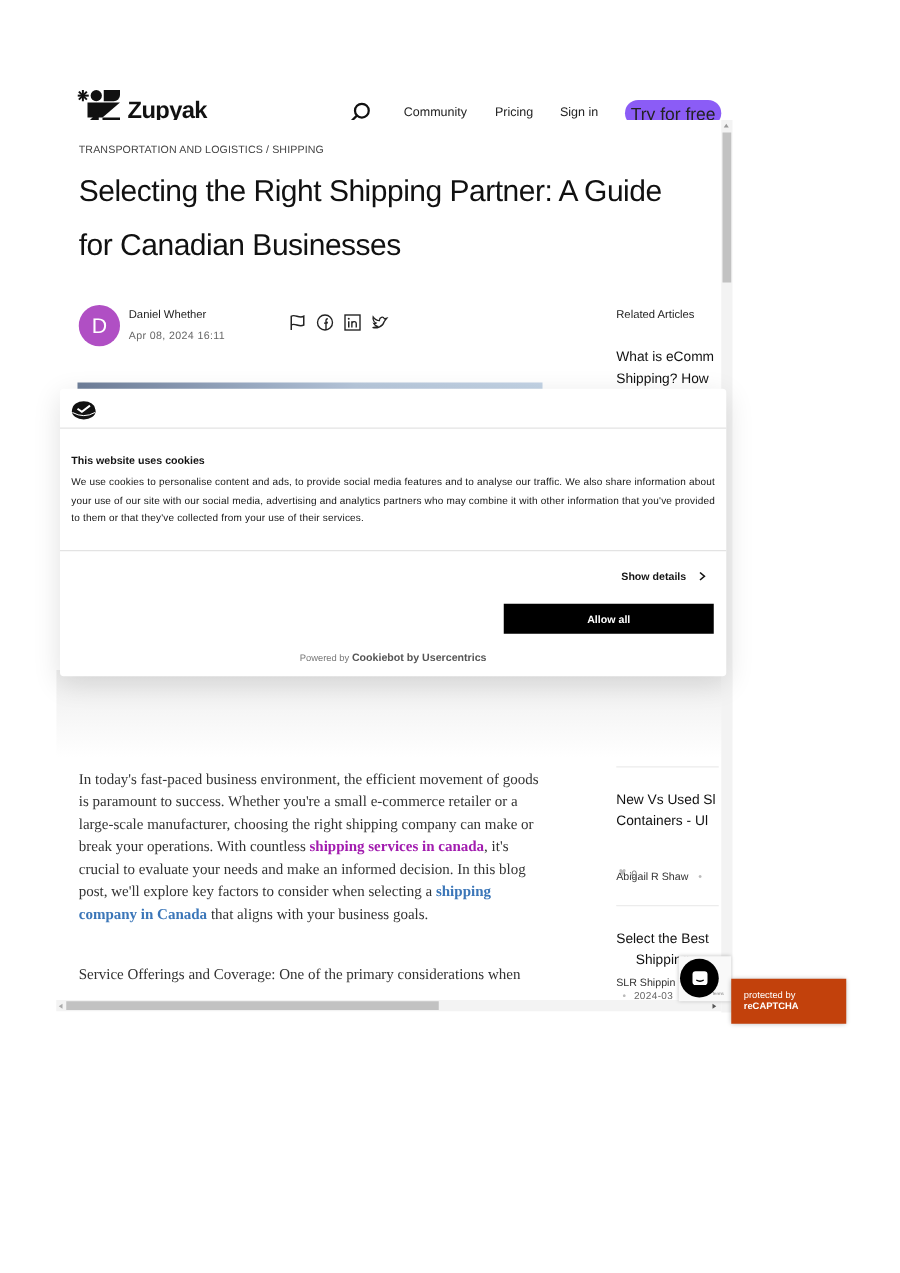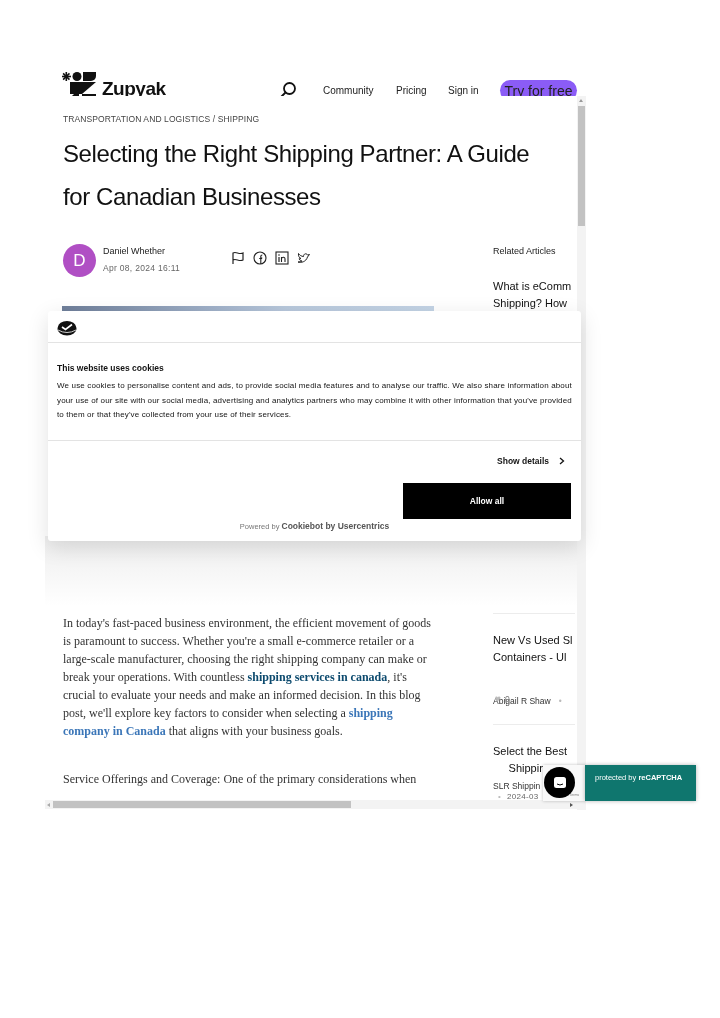--- a/index.html
+++ b/index.html
@@ -33,21 +33,21 @@
     .rel-author { position: absolute; left: 448px; font-size: 8.5px; color: #333; white-space: nowrap; }
     .rel-date { position: absolute; left: 453px; font-size: 8px; color: #666; white-space: nowrap; letter-spacing: 0.3px; }
     .rel-date .dot { color: #bbb; margin-right: 6px; }
     .rel-likes { position: absolute; left: 450px; font-size: 8.5px; color: #777; display: flex; align-items: center; gap: 4px; cursor: pointer; }
     .rel-likes .heart { color: #bbb; font-size: 10px; }
     .rel-divider { position: absolute; left: 448px; width: 90px; height: 1px; background: #ececec; }
     .rel-fade { position: absolute; left: 530px; top: 0; width: 11px; height: 714px; background: #fff; }
 
     .body-text { position: absolute; left: 18px; top: 518px; width: 372px; font-family: "Liberation Serif", serif; font-size: 12px; line-height: 18px; color: #333; }
     .body-text p { margin-bottom: 30px; }
-    .body-text b { color: #0c4a6e; }
+    .body-text b { color: #a21caf; }
     .body-text a { color: #3b76b8; font-weight: bold; text-decoration: none; cursor: pointer; }
 
     
     .cookie-shadow { position: absolute; left: 0; top: 440px; width: 541px; height: 70px; background: linear-gradient(180deg, #eeeeee 0%, #f6f6f6 50%, #ffffff 100%); }
 
     
     .vscroll { position: absolute; left: 577px; top: 96px; width: 9px; height: 714px; background: #f3f3f3; }
     .vscroll-up { position: absolute; left: 2px; top: 3px; width: 0; height: 0; border-left: 2.5px solid transparent; border-right: 2.5px solid transparent; border-bottom: 3px solid #999; }
     .vscroll-thumb { position: absolute; left: 1px; top: 10px; width: 7px; height: 120px; background: #c2c2c2; cursor: pointer; }
     .hscroll { position: absolute; left: 45px; top: 800px; width: 532px; height: 9px; background: #f3f3f3; }
@@ -56,26 +56,26 @@
     .hscroll-thumb { position: absolute; left: 8px; top: 1px; width: 298px; height: 7px; background: #c2c2c2; cursor: pointer; }
 
     
     .cookie { position: absolute; left: 48px; top: 311px; width: 533px; height: 230px; background: #fff; border-radius: 3px; box-shadow: 0 6px 22px rgba(0,0,0,0.12); }
     .cookie-logo { position: absolute; left: 9px; top: 9px; width: 20px; height: 16px; }
     .cookie-top-line { position: absolute; left: 0; top: 31px; width: 533px; height: 1px; background: #e3e3e3; }
     .cookie-title { position: absolute; left: 9px; top: 52px; font-size: 8.5px; font-weight: bold; color: #141414; }
     .cookie-text { position: absolute; left: 9px; top: 68px; width: 515px; font-size: 8px; line-height: 14.5px; color: #141414; letter-spacing: 0.15px; }
     .cookie-mid-line { position: absolute; left: 0; top: 129px; width: 533px; height: 1px; background: #e3e3e3; }
     .show-details { position: absolute; right: 16px; top: 145px; font-size: 8.5px; font-weight: bold; color: #141414; display: flex; align-items: center; gap: 10px; cursor: pointer; padding-left: 48px; }
-    .allow-all { position: absolute; left: 355px; top: 172px; width: 168px; height: 36px; background: #000; color: #fff; font-size: 8.5px; font-weight: bold; display: flex; align-items: center; justify-content: center; cursor: pointer; text-align: right; }
+    .allow-all { position: absolute; left: 355px; top: 172px; width: 168px; height: 24px; background: #000; color: #fff; font-size: 8.5px; font-weight: bold; display: flex; align-items: center; justify-content: center; cursor: pointer; text-align: right; }
     .powered { position: absolute; left: 0; top: 210px; width: 533px; text-align: center; font-size: 7.5px; color: #777; }
     .powered b { font-size: 8.5px; color: #555; }
 
     
-    .recaptcha { position: absolute; left: 585px; top: 765px; width: 111px; height: 36px; background: #0f766e; color: #fff; font-size: 7.5px; padding: 8px 0 0 10px; box-shadow: 0 0 4px rgba(0,0,0,0.3); }
+    .recaptcha { position: absolute; left: 585px; top: 783px; width: 92px; height: 36px; background: #c2410c; color: #fff; font-size: 7.5px; padding: 8px 0 0 10px; box-shadow: 0 0 4px rgba(0,0,0,0.3); }
     .recaptcha b { font-weight: bold; }
     .recaptcha-tab { position: absolute; left: 543px; top: 765px; width: 42px; height: 36px; background: #f9f9f9; box-shadow: 0 0 3px rgba(0,0,0,0.25); }
     .recaptcha-small { position: absolute; left: 12px; top: 28px; font-size: 3.5px; color: #777; white-space: nowrap; }
     .chat-btn { position: absolute; left: 544px; top: 767px; width: 31px; height: 31px; border-radius: 50%; background: #000; display: flex; align-items: center; justify-content: center; cursor: pointer; }
   </style>
 </head>
 <body>
 
 <div class="header">
   <div class="logo">

